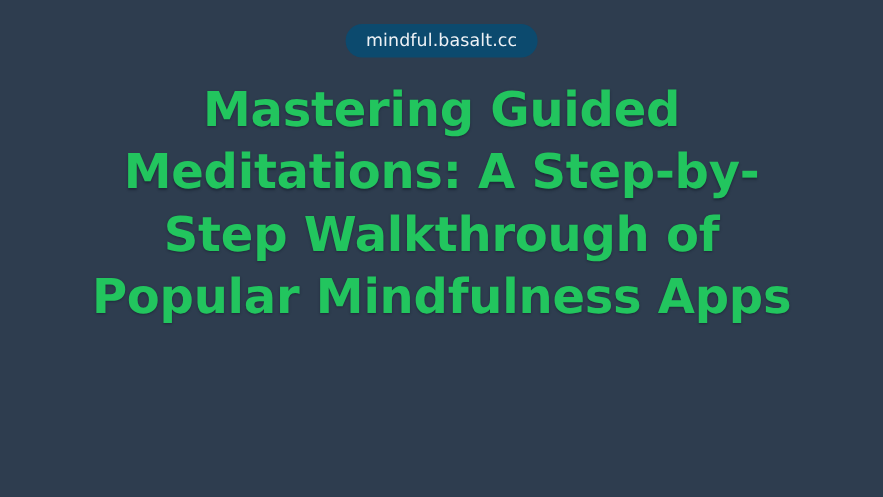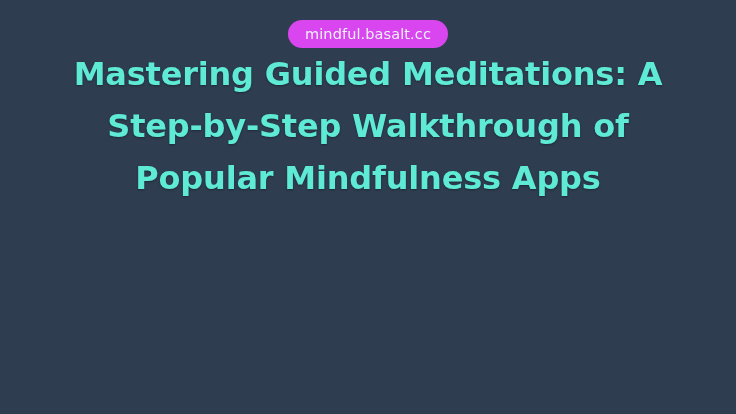--- a/index.html
+++ b/index.html
@@ -30,22 +30,22 @@
   }
 
   .domain-badge {
     display: inline-flex;
     align-items: center;
     justify-content: center;
     box-sizing: border-box;
     height: 28px;
     padding: 0 17px;
     border-radius: 14px;
-    background: #d946ef;
-    margin: 0 0 0 0;
+    background: #0c4a6e;
+    margin: 0 0 18px 0;
     flex: 0 0 auto;
   }
 
   .domain-badge-text {
     font-family: "DejaVu Sans", "Liberation Sans", sans-serif;
     font-size: 14.5px;
     font-weight: 400;
     letter-spacing: 0.1px;
     color: #EDF1F5;
     line-height: 1;
@@ -55,25 +55,25 @@
   .title-block {
     width: 100%;
     max-width: 600px;
     text-align: center;
     flex: 0 0 auto;
   }
 
   .title-text {
     margin: 0;
     font-family: "DejaVu Sans", "Liberation Sans", sans-serif;
-    font-size: 32px;
+    font-size: 40px;
     line-height: 52px;
     font-weight: 700;
     letter-spacing: -0.2px;
-    color: #5eead4;
+    color: #22c55e;
     text-align: center;
     text-shadow: 0 1px 2px rgba(12, 20, 30, 0.45);
     word-wrap: break-word;
   }
 </style>
 </head>
 <body>
 
 <div class="og-card">
 

